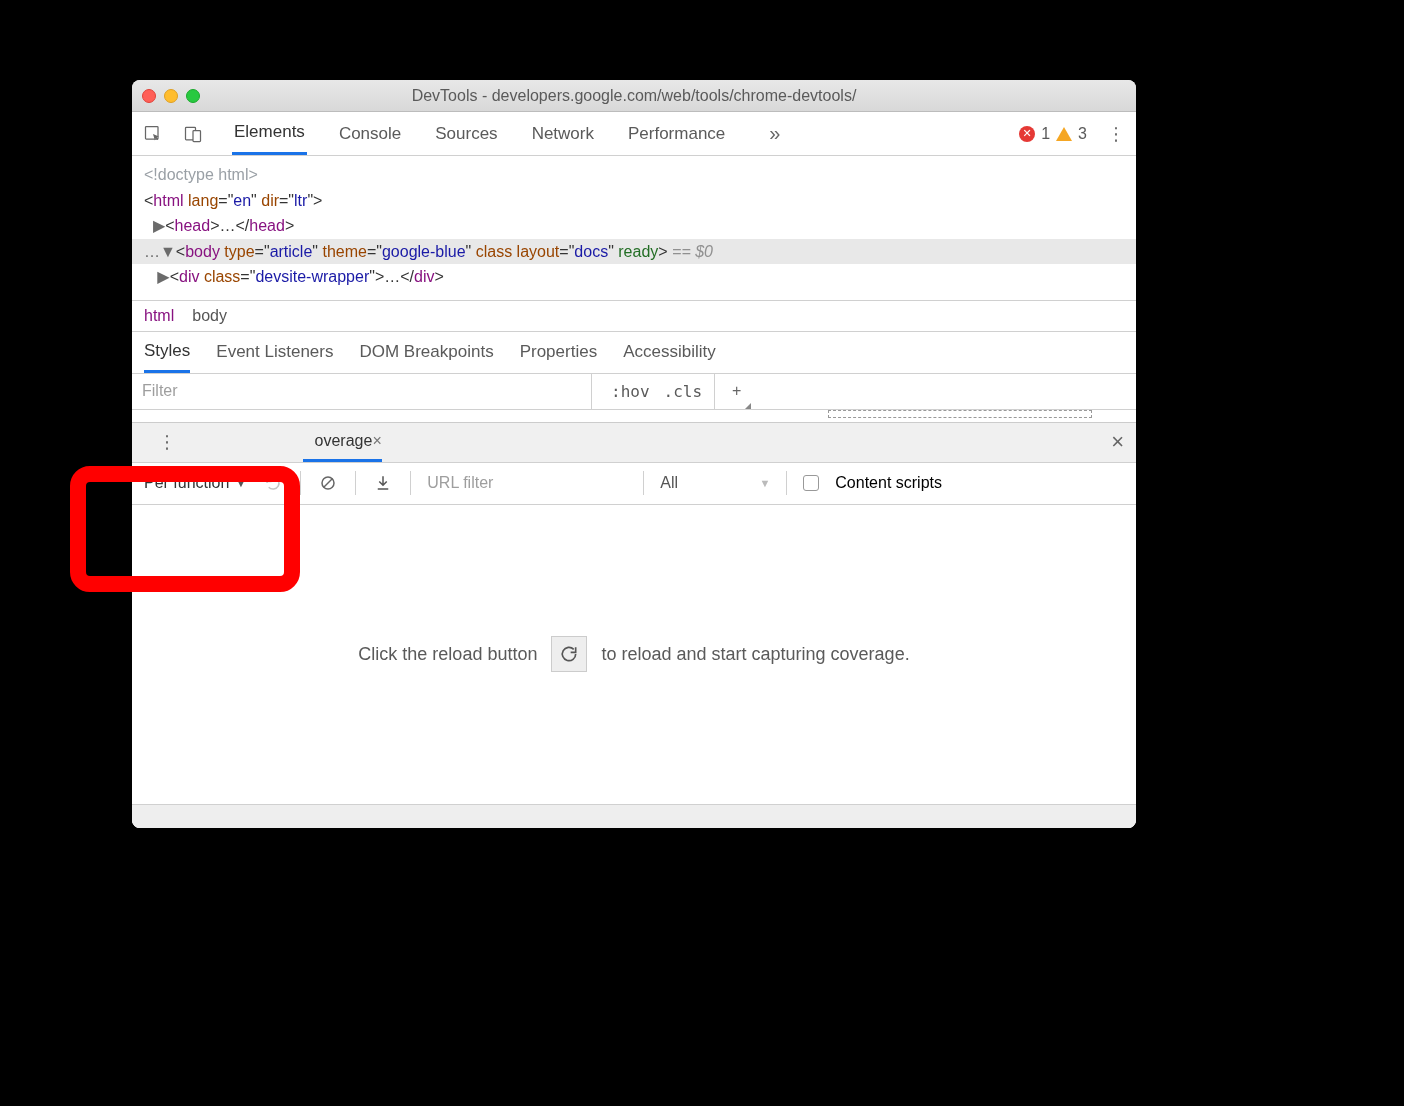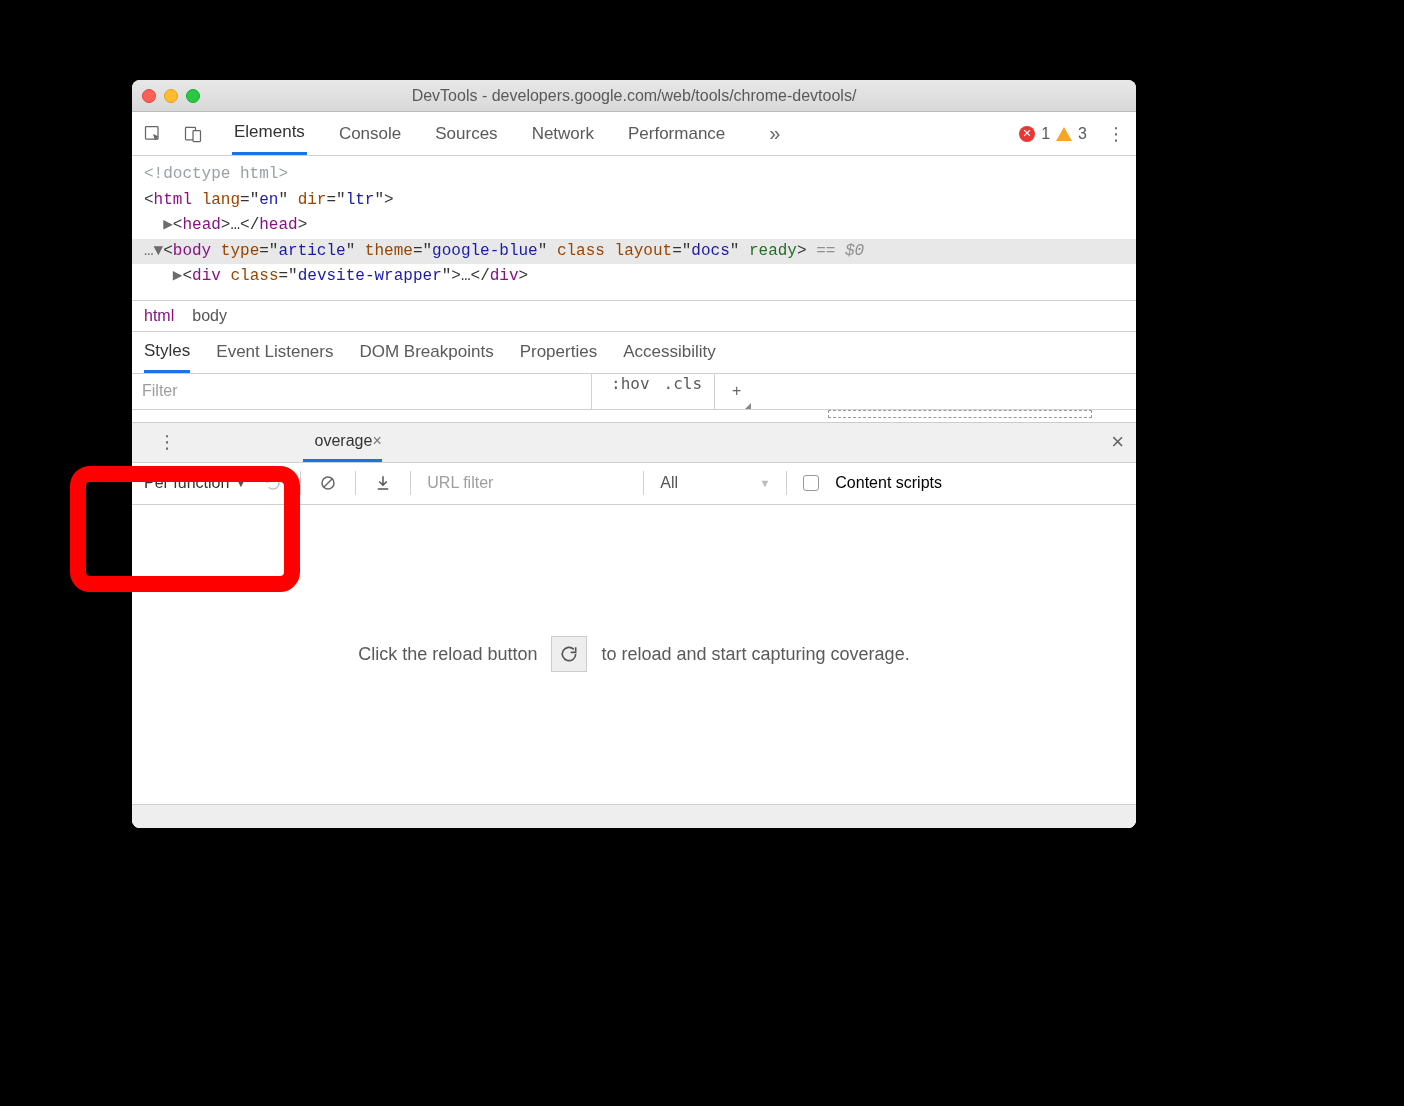--- a/index.html
+++ b/index.html
@@ -57,21 +57,21 @@
   .tool-icon svg { width: 20px; height: 20px; stroke: #666; fill: none; stroke-width: 1.5; }
   .main-tabs { display:flex; gap: 30px; margin-left: 10px; align-items:center; height:100%; }
   .main-tab { padding: 0 2px; height:100%; display:flex; align-items:center; cursor:pointer; }
   .main-tab.active { color:#333; border-bottom: 3px solid #1a73e8; }
   .more-arrows { margin-left: 12px; color:#666; font-size: 20px; }
   .right-status { margin-left:auto; display:flex; align-items:center; gap:6px; font-size:16px; }
   .err-ico { width:16px;height:16px;border-radius:50%;background:#e53935;color:#fff;font-size:11px;display:flex;align-items:center;justify-content:center; }
   .warn-ico { width:0;height:0;border-left:8px solid transparent;border-right:8px solid transparent;border-bottom:14px solid #f5a623; position:relative; }
   .kebab { margin-left:14px; color:#666; font-size:18px; letter-spacing:1px;}
   .dom-panel {
-    font-family: Liberation Mono, monospace;
+    font-family: Liberation Sans, sans-serif;
     font-size: 16px;
     padding: 6px 12px 10px 12px;
     line-height: 1.6;
     color:#333;
   }
   .dom-panel .comment { color:#9aa0a6; }
   .dom-panel .tag { color:#881280; }
   .dom-panel .attr { color:#994500; }
   .dom-panel .val { color:#1a1aa6; }
   .dom-panel .ready { color:#236e25; }
@@ -98,21 +98,21 @@
   .filter-row {
     display:flex; align-items:stretch; border-bottom:1px solid #d0d0d0;
     height: 36px;
     gap: 7px;
   }
   .filter-input {
     flex:0 0 460px; border: none; border-right:1px solid #d0d0d0;
     padding: 0 10px; font-size:16px; color:#333; outline:none;
   }
   .filter-input::placeholder { color:#9e9e9e; }
-  .hov-cls { display:flex; align-items:flex-start; gap:14px; padding:0 12px; font-family: Menlo, Consolas, monospace; color:#5a5a5a; border-right:1px solid #d0d0d0; }
+  .hov-cls { display:flex; align-items:center; gap:14px; padding:0 12px; font-family: Menlo, Consolas, monospace; color:#5a5a5a; border-right:1px solid #d0d0d0; }
   .plus { padding:0 10px; color:#666; display:flex;align-items:center; position:relative;}
   .plus::after{content:"";position:absolute;right:0;bottom:0;width:0;height:0;border-right:6px solid #888;border-top:6px solid transparent;}
   .style-body { height: 12px; position:relative; }
   .style-swatch { position:absolute; right:44px; top:0; width:264px; height:8px; border:1px dashed #999;}
   .drawer {
     flex:1; display:flex; flex-direction:column; border-top:1px solid #ccc;
     background:#f5f5f5;
   }
   .drawer-tabs {
     height:40px; display:flex; align-items:center; padding:0 12px; gap:18px;

